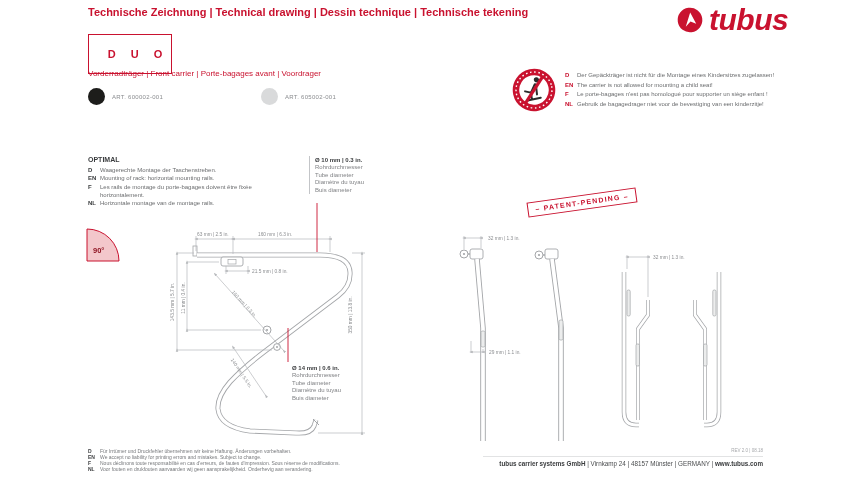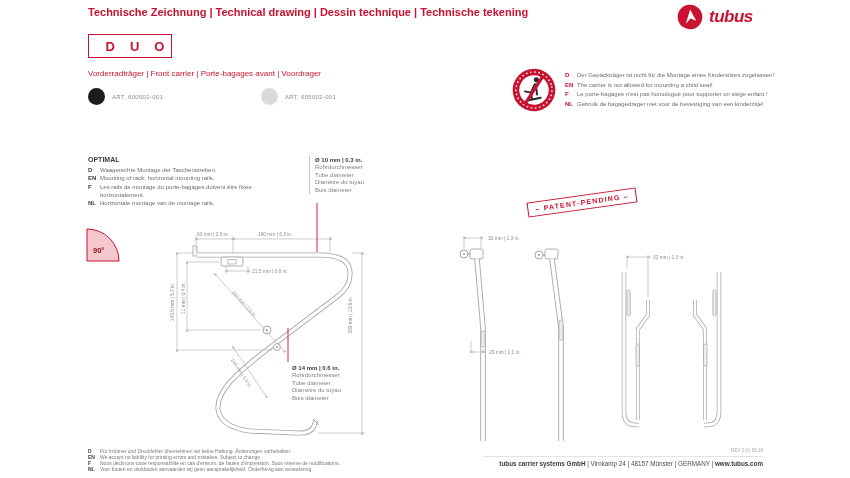--- a/index.html
+++ b/index.html
@@ -3,23 +3,23 @@
 <meta charset="utf-8">
 <style>
   * { margin:0; padding:0; box-sizing:border-box; }
   body { background:#ffffff; }
   .page { position:relative; width:850px; height:478px; background:#fff;
           font-family:"Liberation Sans", sans-serif; overflow:hidden; }
 
   
   .title { position:absolute; left:88px; top:6px; font-size:11px; font-weight:bold; color:#c9122f; }
   .logo { position:absolute; left:676px; top:3px; display:flex; align-items:center; }
-  .logo-text { font-size:17px; font-weight:bold; font-style:italic; color:#c9122f; letter-spacing:-0.5px; margin-left:5px; }
-  .model-box { position:absolute; left:88px; top:34px; width:84px; height:24px; border:1px solid #c9122f;
-               color:#c9122f; font-size:13px; font-weight:bold; letter-spacing:15px;
+  .logo-text { font-size:30px; font-weight:bold; font-style:italic; color:#c9122f; letter-spacing:-0.5px; margin-left:5px; }
+  .model-box { position:absolute; left:88px; top:34px; width:84px; height:40px; border:1px solid #c9122f;
+               color:#c9122f; font-size:11px; font-weight:bold; letter-spacing:15px;
                display:flex; align-items:center; justify-content:center; padding-left:25px; }
   .product-line { position:absolute; left:88px; top:69px; font-size:8px; font-weight:normal; color:#c9122f; }
 
   .variants { position:absolute; left:88px; top:88px; display:flex; gap:53px; }
   .variant { display:flex; align-items:center; gap:7px; width:120px; }
   .dot { width:17px; height:17px; border-radius:50%; }
   .art { font-size:6px; color:#8a8c8f; letter-spacing:0.3px; }
 
   
   .warning { position:absolute; left:512px; top:68px; display:flex; gap:9px; }

